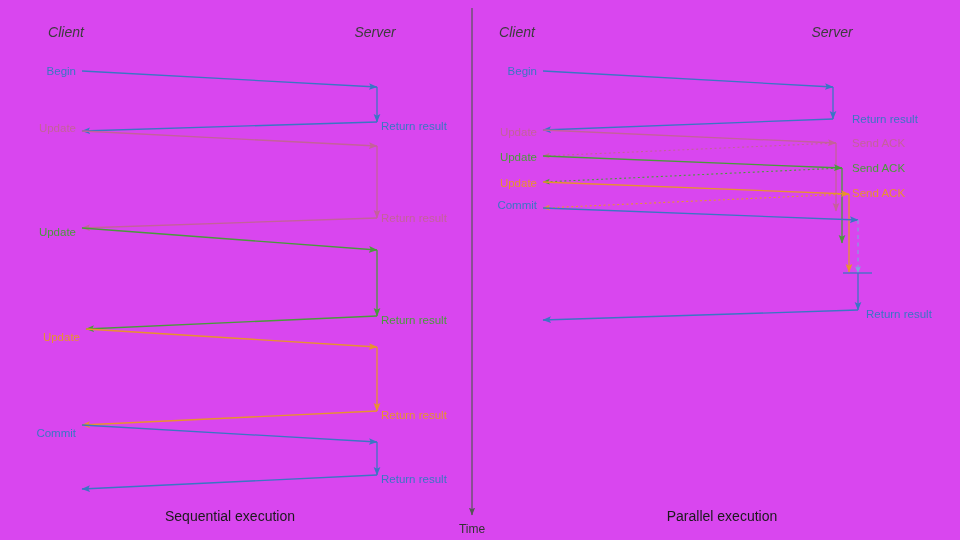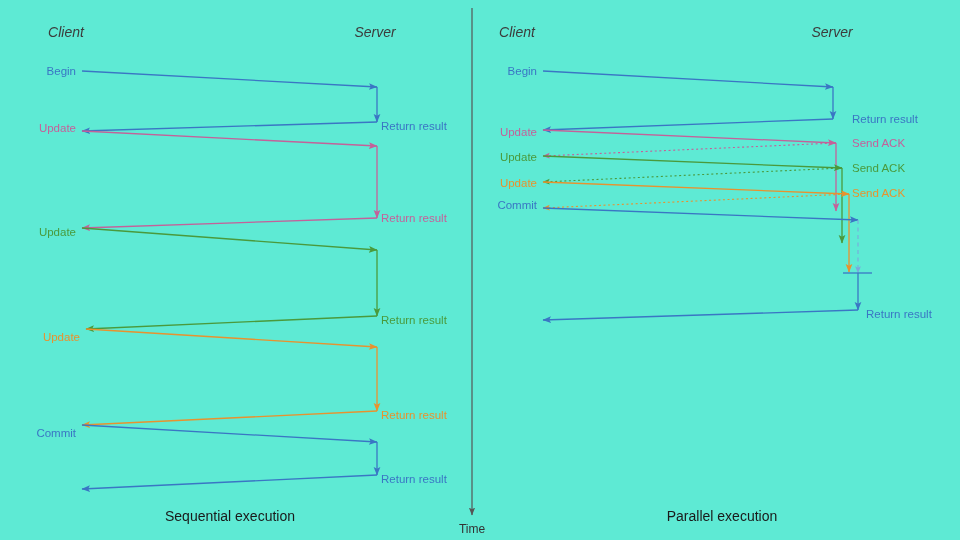--- a/index.html
+++ b/index.html
@@ -44,21 +44,21 @@
     font-size: 12px;
     fill: #333333;
   }
   .lbl-end   { text-anchor: end; }
   .lbl-start { text-anchor: start; }
   .lbl-mid   { text-anchor: middle; }
 </style>
 </head>
 <body>
 
-<div id="canvas" style="width: 960px; height: 540px; background: #5eead4;">
+<div id="canvas" style="width: 960px; height: 540px; background: #d946ef;">
   <svg id="diagram" viewBox="0 0 960 540" width="960" height="540">
     <defs id="marker-defs">
         <marker id="ar-3a76c4-to-server" markerWidth="7" markerHeight="7" refX="6.2" refY="3" orient="auto" markerUnits="strokeWidth">
           <path d="M0,0.4 L6.6,3 L0,5.6 L1.4,3 Z" fill="#3a76c4"></path>
         </marker>
         <marker id="ar-3a76c4-vertical" markerWidth="7" markerHeight="7" refX="6.2" refY="3" orient="auto" markerUnits="strokeWidth">
           <path d="M0,0.4 L6.6,3 L0,5.6 L1.4,3 Z" fill="#3a76c4"></path>
         </marker>
         <marker id="ar-3a76c4-to-client" markerWidth="7" markerHeight="7" refX="6.2" refY="3" orient="auto" markerUnits="strokeWidth">
           <path d="M0,0.4 L6.6,3 L0,5.6 L1.4,3 Z" fill="#3a76c4"></path>

